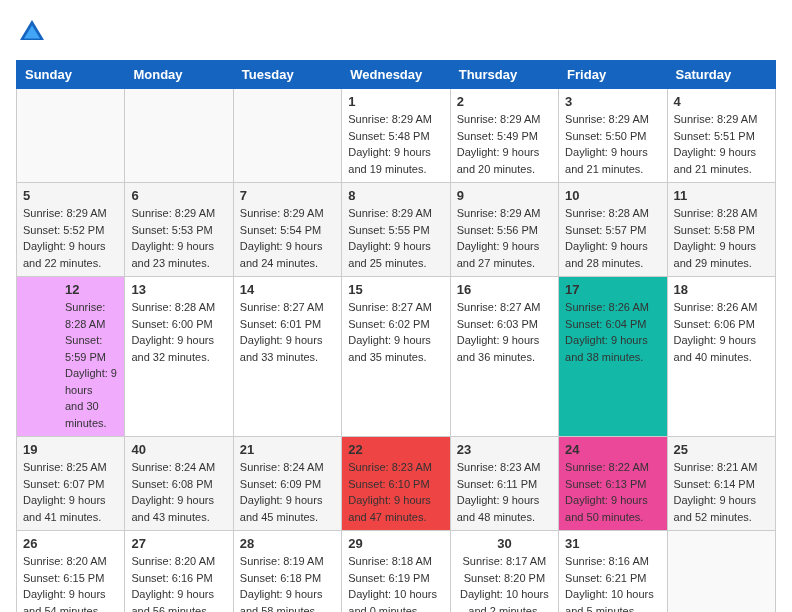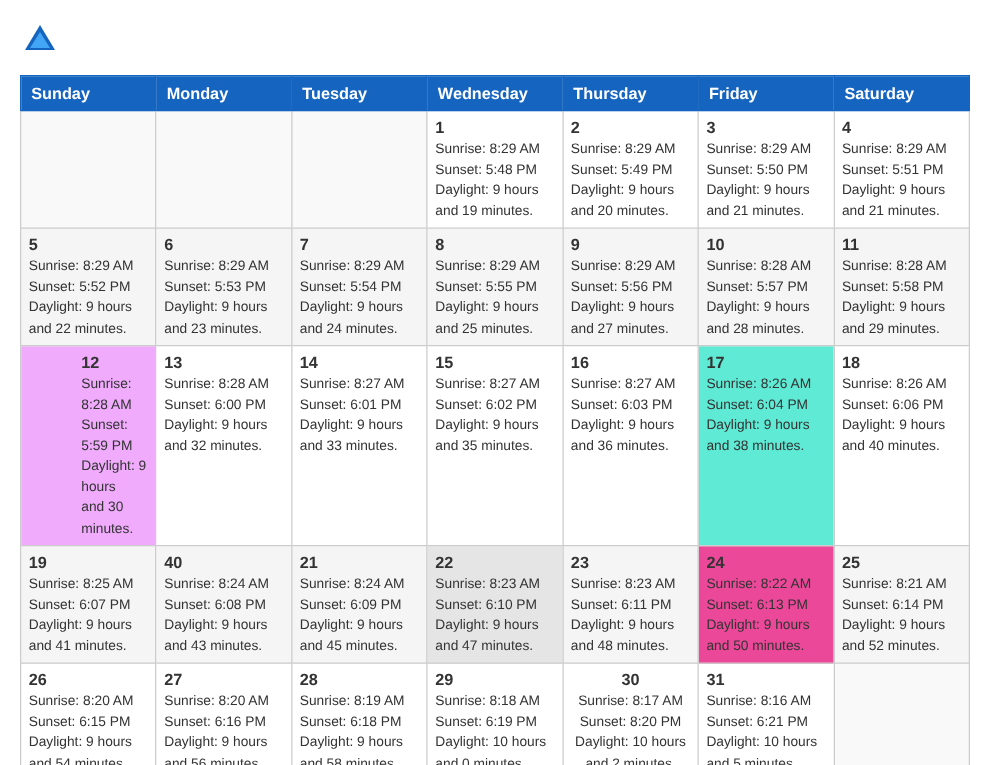--- a/index.html
+++ b/index.html
@@ -236,21 +236,21 @@
 Daylight: 9 hours
 and 35 minutes.</div>
         </td>
         <td style="background: rgb(255, 255, 255);">
           <span class="day-number">16</span>
           <div class="day-info" style="white-space: pre-line;">Sunrise: 8:27 AM
 Sunset: 6:03 PM
 Daylight: 9 hours
 and 36 minutes.</div>
         </td>
-        <td style="background: #5eead4;">
+        <td style="background: #14b8a6;">
           <span class="day-number">17</span>
           <div class="day-info" style="white-space: pre-line;">Sunrise: 8:26 AM
 Sunset: 6:04 PM
 Daylight: 9 hours
 and 38 minutes.</div>
         </td>
         <td style="background: rgb(255, 255, 255);">
           <span class="day-number">18</span>
           <div class="day-info" style="white-space: pre-line;">Sunrise: 8:26 AM
 Sunset: 6:06 PM
@@ -273,21 +273,21 @@
 Daylight: 9 hours
 and 43 minutes.</div>
         </td>
         <td style="background: rgb(245, 245, 245);">
           <span class="day-number">21</span>
           <div class="day-info" style="white-space: pre-line;">Sunrise: 8:24 AM
 Sunset: 6:09 PM
 Daylight: 9 hours
 and 45 minutes.</div>
         </td>
-        <td style="background: #e5e5e5;">
+        <td style="background: #ef4444;">
           <span class="day-number">22</span>
           <div class="day-info" style="white-space: pre-line;">Sunrise: 8:23 AM
 Sunset: 6:10 PM
 Daylight: 9 hours
 and 47 minutes.</div>
         </td>
         <td style="background: rgb(245, 245, 245);">
           <span class="day-number">23</span>
           <div class="day-info" style="white-space: pre-line;">Sunrise: 8:23 AM
 Sunset: 6:11 PM

